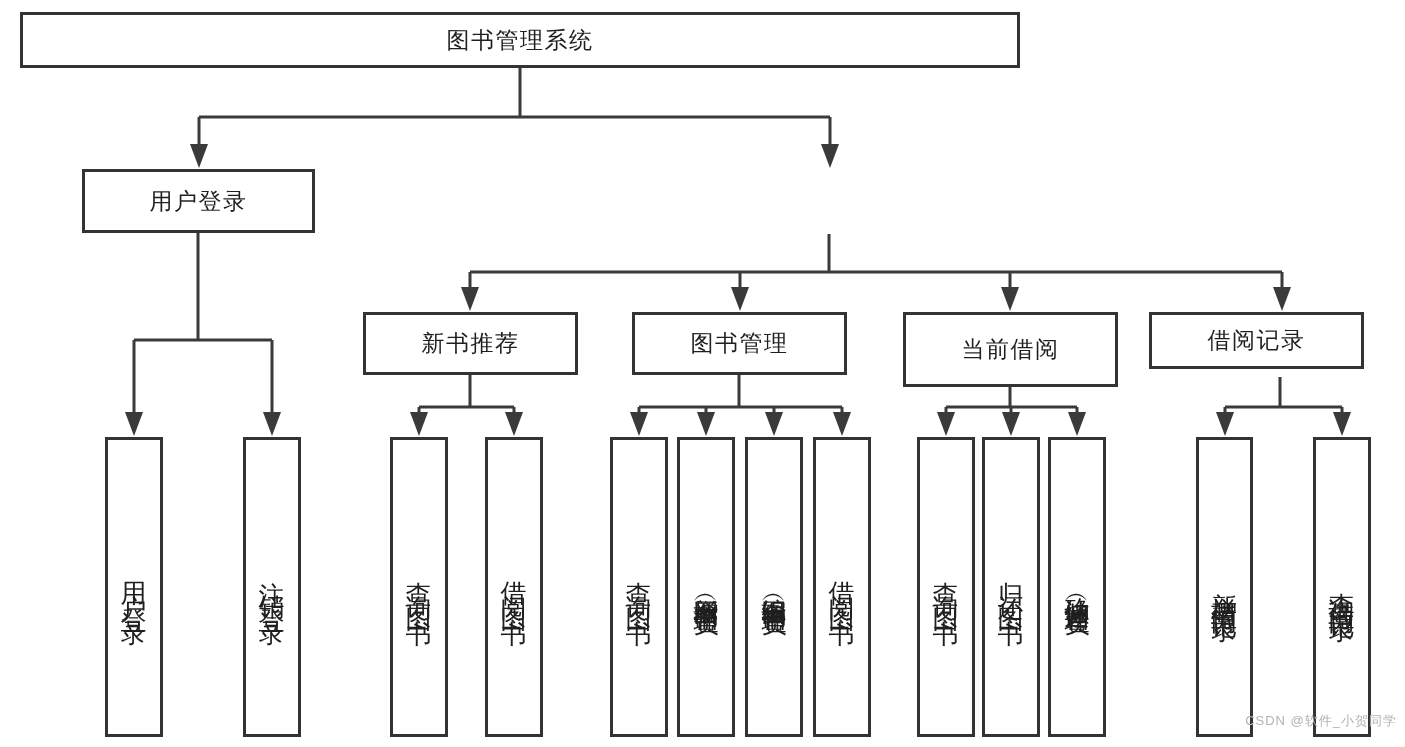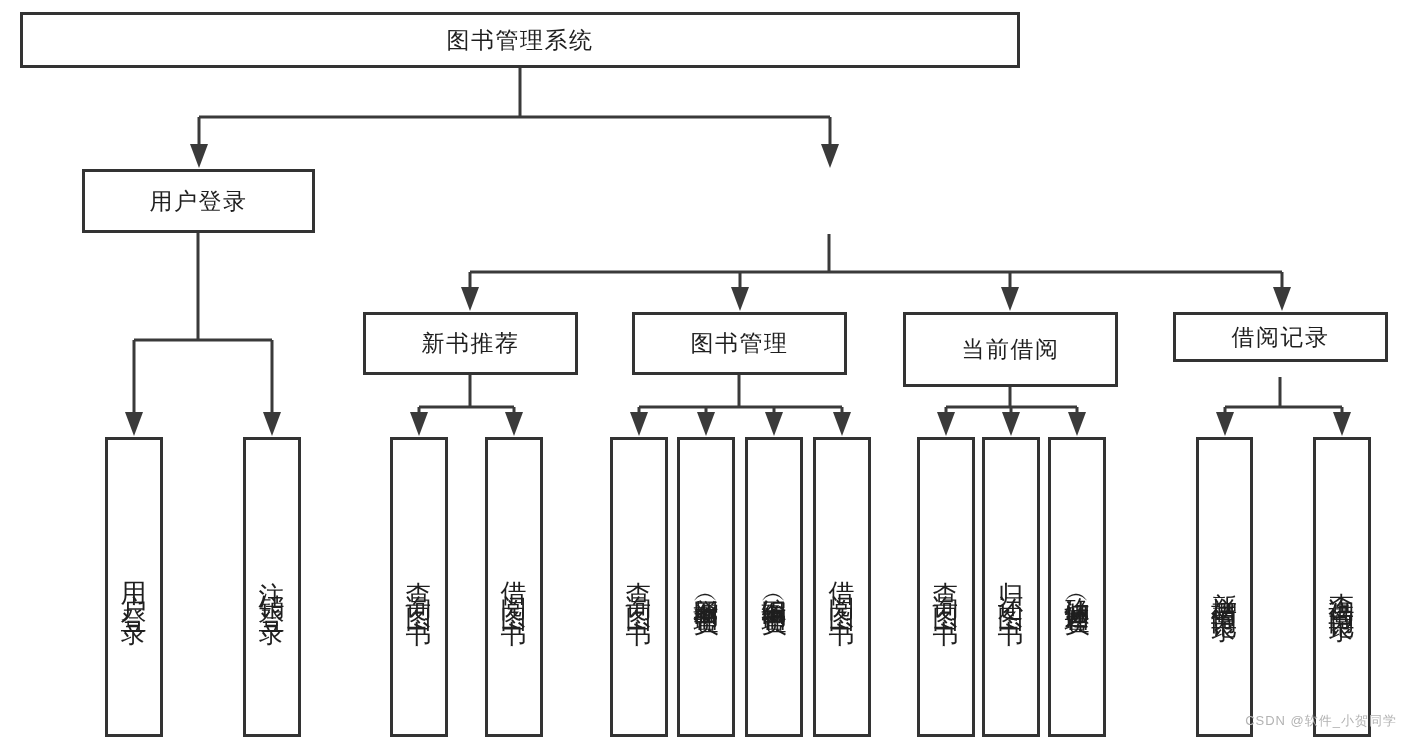--- a/index.html
+++ b/index.html
@@ -89,21 +89,21 @@
 
   <div class="box" style="left:363px;top:312px;width:215px;height:63px">
     <span class="hlabel">新书推荐</span>
   </div>
   <div class="box" style="left:632px;top:312px;width:215px;height:63px">
     <span class="hlabel">图书管理</span>
   </div>
   <div class="box" style="left:903px;top:312px;width:215px;height:75px">
     <span class="hlabel">当前借阅</span>
   </div>
-  <div class="box" style="left:1173px;top:312px;width:215px;height:50px">
+  <div class="box" style="left:1149px;top:312px;width:215px;height:57px">
     <span class="hlabel">借阅记录</span>
   </div>
 
   <div class="box leaf" style="left:105px;top:437px;width:58px;height:300px">
     <span class="vtext" style="letter-spacing: 13px;">用户登录</span>
   </div>
   <div class="box leaf" style="left:243px;top:437px;width:58px;height:300px">
     <span class="vtext" style="letter-spacing: 13px;">注销登录</span>
   </div>
 

